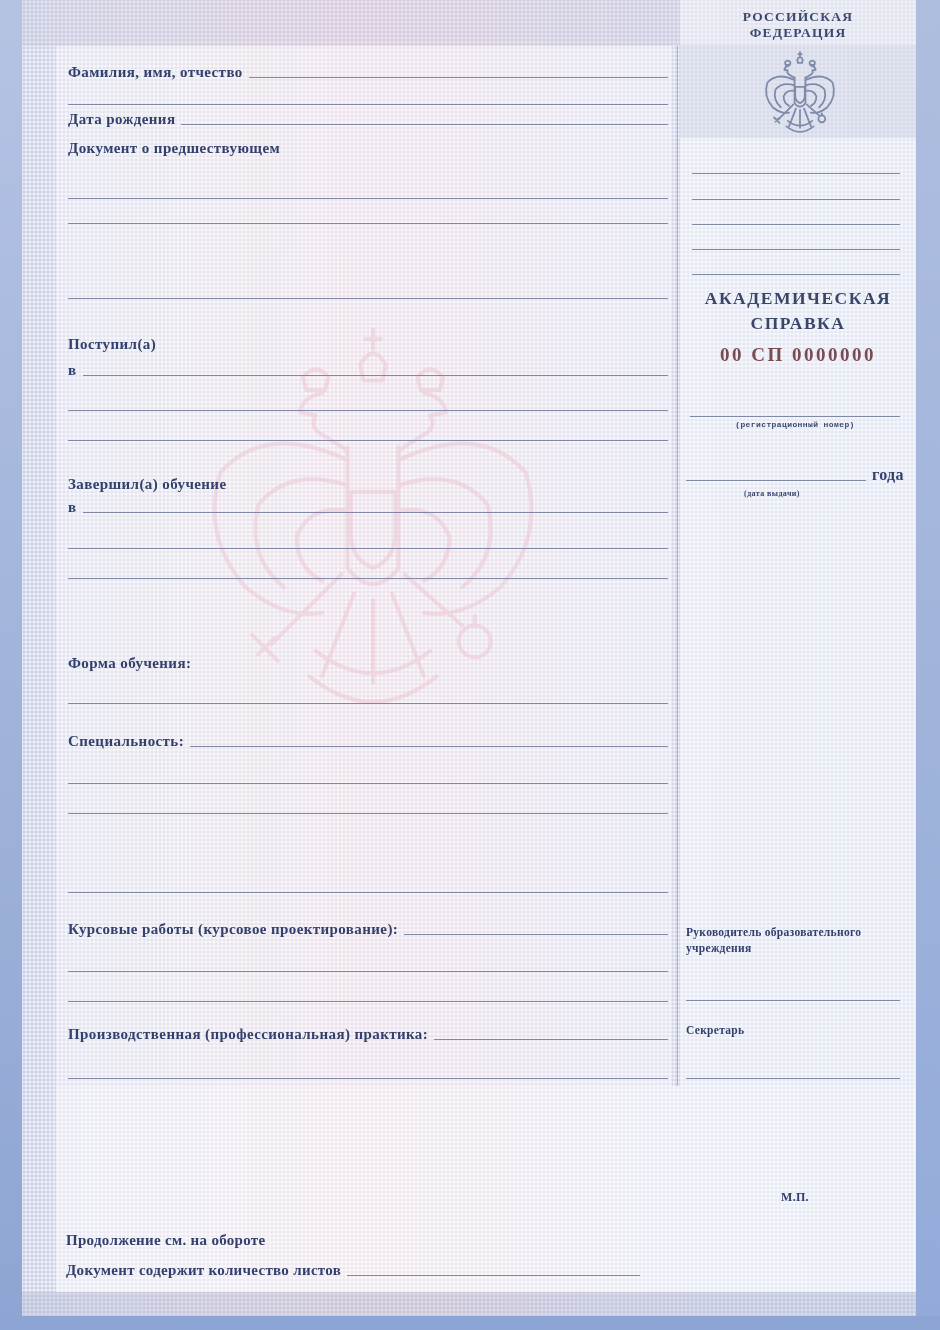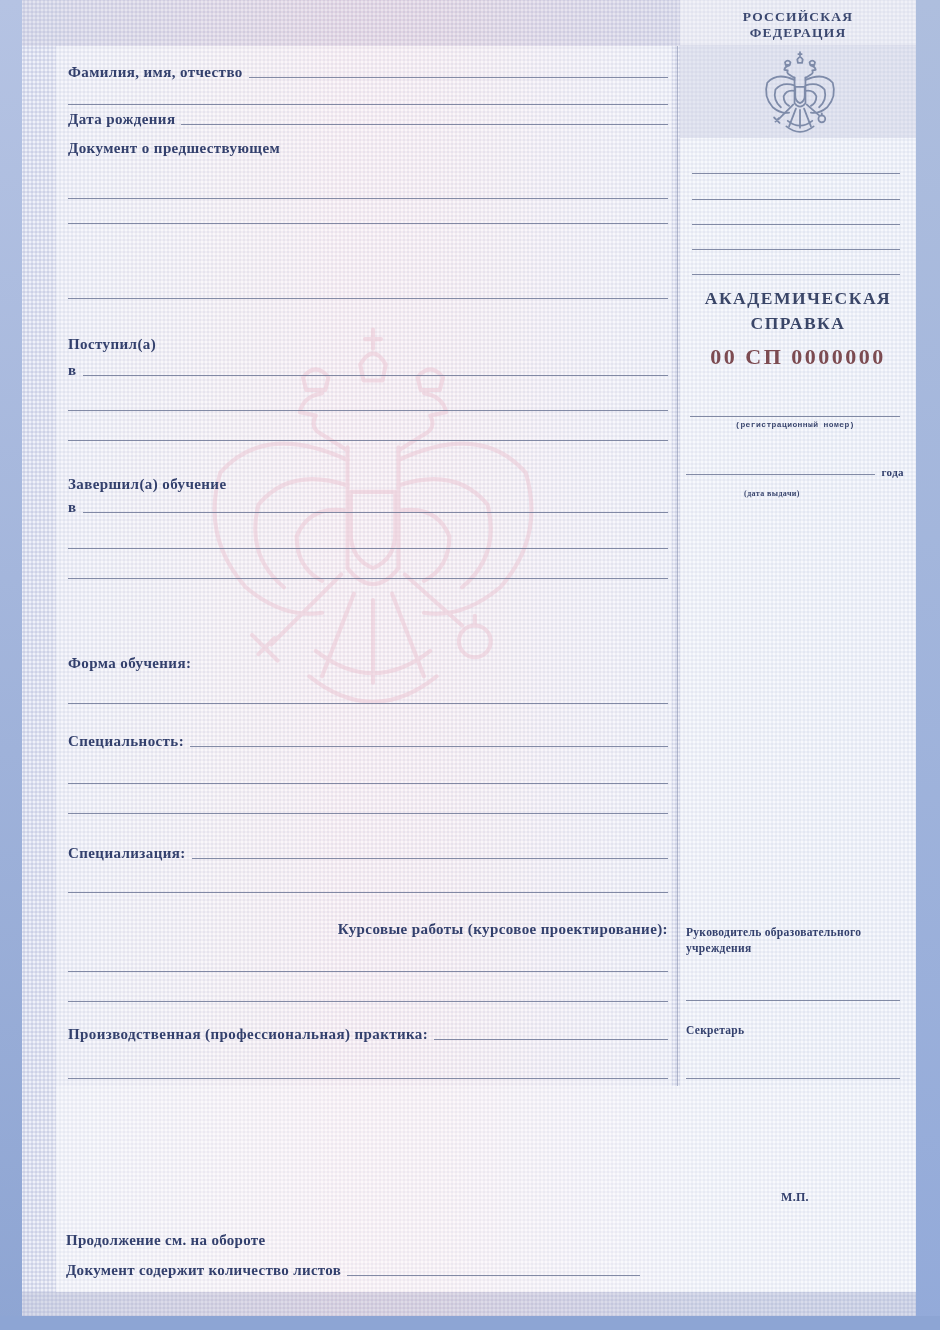--- a/index.html
+++ b/index.html
@@ -29,21 +29,21 @@
   .band-eagle{left:680px;top:45px;width:236px;height:93px;background:rgba(186,190,216,0.30);}
   .zone-bottom{left:56px;top:1086px;width:860px;height:206px;background:rgba(255,255,255,0.50);}
   .band-bottom{left:22px;top:1292px;width:894px;height:24px;background:rgba(172,178,205,0.35);}
   .divider{left:677px;top:46px;width:1px;height:1040px;background:rgba(125,135,168,0.55);}
   
   .lbl{color:#33406d;font-weight:bold;font-size:15px;letter-spacing:0.4px;white-space:nowrap;}
   .small-lbl{color:#33406d;font-weight:bold;font-size:11.5px;letter-spacing:0.3px;white-space:nowrap;}
   .caption{color:#3a466e;font-weight:bold;font-size:8px;letter-spacing:0.4px;}
   .country{color:#3b4870;font-weight:bold;font-size:13.5px;letter-spacing:1.2px;text-align:center;}
   .cert-title{color:#3a4668;font-weight:bold;font-size:17.5px;letter-spacing:1.5px;text-align:center;}
-  .serial{color:#7c4b51;font-weight:bold;font-size:22px;letter-spacing:2.5px;text-align:center;}
+  .serial{color:#7c4b51;font-weight:bold;font-size:19px;letter-spacing:2.5px;text-align:center;}
   .footer-lbl{color:#33406d;font-weight:bold;font-size:15px;letter-spacing:0.3px;white-space:nowrap;}
   
   .ln{height:1px;background:rgba(110,120,150,0.85);}
   .row{display:flex;align-items:flex-end;}
   .row .fill{flex:1;border-bottom:1px solid rgba(110,120,150,0.85);margin-left:6px;margin-bottom:3px;height:1px;}
   
   .eagle-top{color:#7e8ba9;--sw:2.6;}
   .eagle-wm{color:#ecc8d5;opacity:0.55;--sw:1.3;}
   svg.icon{display:block;}
 </style>
@@ -136,27 +136,23 @@
   <span class="abs lbl" style="left:68px;top:655px;">Форма обучения:</span>
   <div class="abs ln" style="left:68px;top:703px;width:600px;"></div>
 
   <div class="abs row" style="left:68px;top:733px;width:600px;">
     <span class="lbl">Специальность:</span>
     <div class="fill"></div>
   </div>
   <div class="abs ln" style="left:68px;top:783px;width:600px;"></div>
   <div class="abs ln" style="left:68px;top:813px;width:600px;"></div>
 
-  <div class="abs row" style="left:68px;top:845px;width:600px;">
-    <span class="lbl">Специализация:</span>
-    <div class="fill"></div>
-  </div>
   <div class="abs ln" style="left:68px;top:892px;width:600px;"></div>
 
-  <div class="abs row" style="left:68px;top:921px;width:600px;flex-direction:column;">
+  <div class="abs row" style="left:68px;top:921px;width:600px;">
     <span class="lbl">Курсовые работы (курсовое проектирование):</span>
     <div class="fill"></div>
   </div>
   <div class="abs ln" style="left:68px;top:971px;width:600px;"></div>
   <div class="abs ln" style="left:68px;top:1001px;width:600px;"></div>
 
   <div class="abs row" style="left:68px;top:1026px;width:600px;">
     <span class="lbl">Производственная (профессиональная) практика:</span>
     <div class="fill"></div>
   </div>
@@ -183,21 +179,21 @@
 
   <div class="abs cert-title" style="left:680px;top:288px;width:236px;">АКАДЕМИЧЕСКАЯ</div>
   <div class="abs cert-title" style="left:680px;top:313px;width:236px;">СПРАВКА</div>
   <div class="abs serial" style="left:680px;top:344px;width:236px;">00 СП 0000000</div>
 
   <div class="abs ln" style="left:690px;top:416px;width:210px;"></div>
   <div class="abs caption" style="left:680px;top:420px;width:230px;text-align:center;font-family:Liberation Mono, monospace;">(регистрационный номер)</div>
 
   <div class="abs row" style="left:686px;top:466px;width:218px;">
     <div class="fill" style="margin-left:0;margin-right:6px;"></div>
-    <span class="lbl" style="font-size:11px;">года</span>
+    <span class="lbl" style="font-size:16px;">года</span>
   </div>
   <div class="abs caption" style="left:672px;top:489px;width:200px;text-align:center;">(дата выдачи)</div>
 
   <span class="abs small-lbl" style="left:686px;top:926px;">Руководитель образовательного</span>
   <span class="abs small-lbl" style="left:686px;top:942px;">учреждения</span>
   <div class="abs ln" style="left:686px;top:1000px;width:214px;"></div>
 
   <span class="abs small-lbl" style="left:686px;top:1024px;">Секретарь</span>
   <div class="abs ln" style="left:686px;top:1078px;width:214px;"></div>
 

